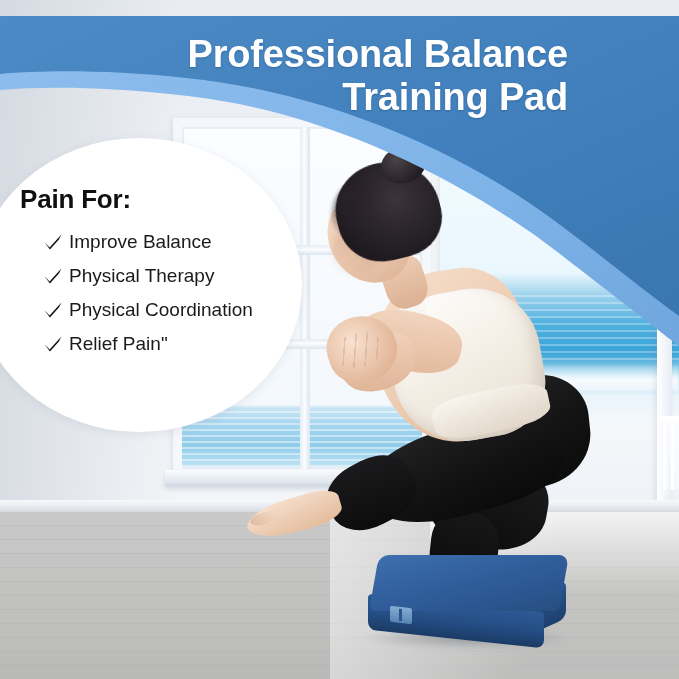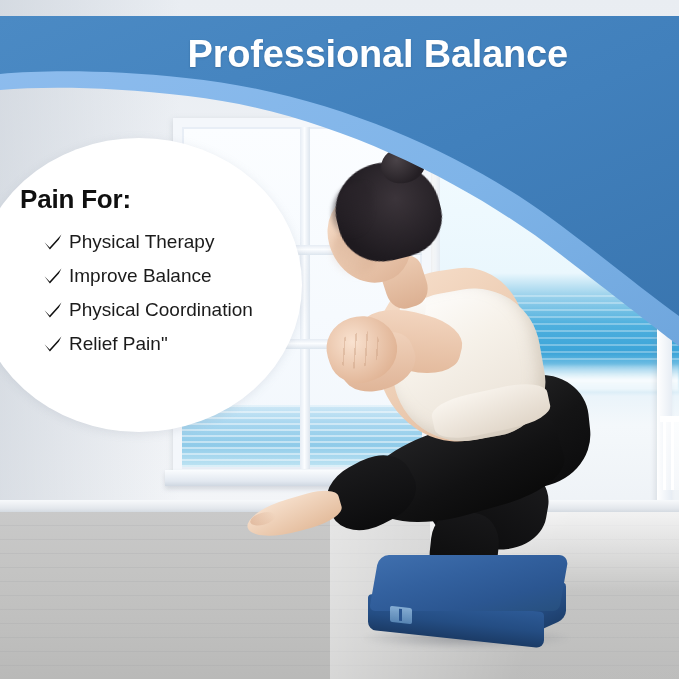--- a/index.html
+++ b/index.html
@@ -406,42 +406,43 @@
         </linearGradient>
       </defs>
 
       <path d="M0,0 H679 V330 C679,330 640,300 560,238 C470,168 330,96 188,80 C110,71 48,70 0,74 Z" fill="url(#gLight)"></path>
 
       <path d="M0,0 H679 V300 C640,272 600,238 548,200 C460,136 326,76 186,62 C110,54 46,54 0,58 Z" fill="url(#gDark)"></path>
     </svg>
 
     <div class="title">
       <div>Professional Balance</div>
+      <div>Training Pad</div>
     </div>
   </div>
 
   <div class="callout"></div>
   <div class="callout-inner">
     <div class="great-for">Pain For:</div>
     <ul class="benefits">
       <li>
         <span class="check">
           <svg width="22" height="22" viewBox="0 0 22 22">
               <path d="M2.5 11.3 L7.6 16.4 L19.4 3.6 L16.9 8.4 L7.9 18.6 Z" fill="#111"></path>
             </svg>
         </span>
-        <span>Physical Therapy</span>
+        <span>Improve Balance</span>
       </li>
       <li>
         <span class="check">
           <svg width="22" height="22" viewBox="0 0 22 22">
               <path d="M2.5 11.3 L7.6 16.4 L19.4 3.6 L16.9 8.4 L7.9 18.6 Z" fill="#111"></path>
             </svg>
         </span>
-        <span>Improve Balance</span>
+        <span>Physical Therapy</span>
       </li>
       <li>
         <span class="check">
           <svg width="22" height="22" viewBox="0 0 22 22">
               <path d="M2.5 11.3 L7.6 16.4 L19.4 3.6 L16.9 8.4 L7.9 18.6 Z" fill="#111"></path>
             </svg>
         </span>
         <span>Physical Coordination</span>
       </li>
       <li>

